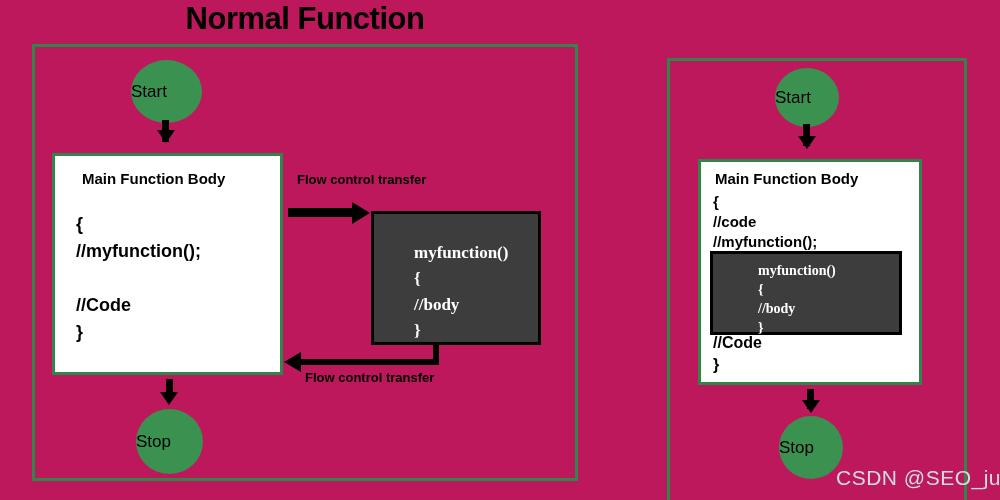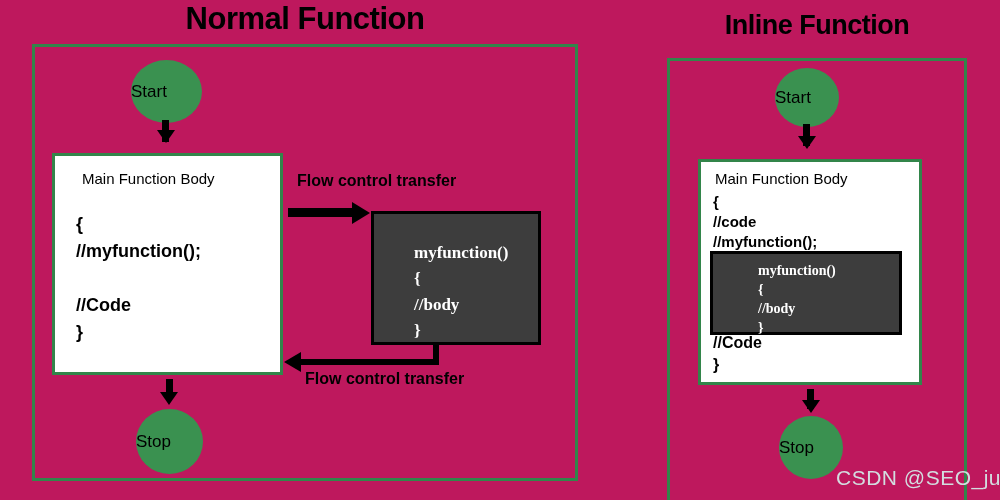--- a/index.html
+++ b/index.html
@@ -67,21 +67,21 @@
     border: 3px solid #32854a;
     background: #ffffff;
     box-sizing: border-box;
   }
   #mainbody-normal { left: 52px; top: 153px; width: 231px; height: 222px; }
   #mainbody-inline { left: 698px; top: 159px; width: 224px; height: 226px; }
 
   .body-title {
     position: absolute;
     font-size: 15px;
-    font-weight: normal;
+    font-weight: bold;
     color: #000000;
     white-space: nowrap;
   }
   #mainbody-normal .body-title { left: 27px; top: 14px; }
   #mainbody-inline .body-title { left: 14px; top: 8px; }
 
   .code-lines {
     position: absolute;
     font-size: 17px;
     font-weight: bold;
@@ -109,21 +109,21 @@
     white-space: pre;
     color: #ffffff;
     font-weight: bold;
     font-family: Liberation Serif, serif;
   }
   #darkbox-normal .dark-lines { left: 40px; top: 26px; font-size: 17px; line-height: 26px; }
   #darkbox-inline .dark-lines { left: 45px; top: 7px; font-size: 14px; line-height: 19px; }
 
   
   .flow-label {
-    font-size: 16px;
+    font-size: 13px;
     font-weight: bold;
     color: #000000;
     white-space: nowrap;
   }
   #flow-label-top { left: 297px; top: 172px; }
   #flow-label-bottom { left: 305px; top: 370px; }
 
   
   .line-v { background: #000000; }
   .line-h { background: #000000; }
@@ -196,21 +196,20 @@
   <div class="abs arrow-left" style="left:284px; top:352px;"></div>
   <div class="abs flow-label" id="flow-label-bottom">Flow control transfer</div>
 
   <div class="abs line-v" style="left:166px; top:379px; width:7px; height:20px;"></div>
   <div class="abs arrow-down" style="left:160px; top:392px;"></div>
 
   <div class="abs terminal" id="stop-normal">
     <span>Stop</span>
   </div>
 
-  <div class="abs panel-title" id="title-inline">Inline Function</div>
 
   <div class="abs outer-frame" id="outer-inline"></div>
 
   <div class="abs terminal" id="start-inline">
     <span>Start</span>
   </div>
 
   <div class="abs line-v" style="left:803px; top:124px; width:7px; height:22px;"></div>
   <div class="abs arrow-down" style="left:798px; top:136px;"></div>
 

